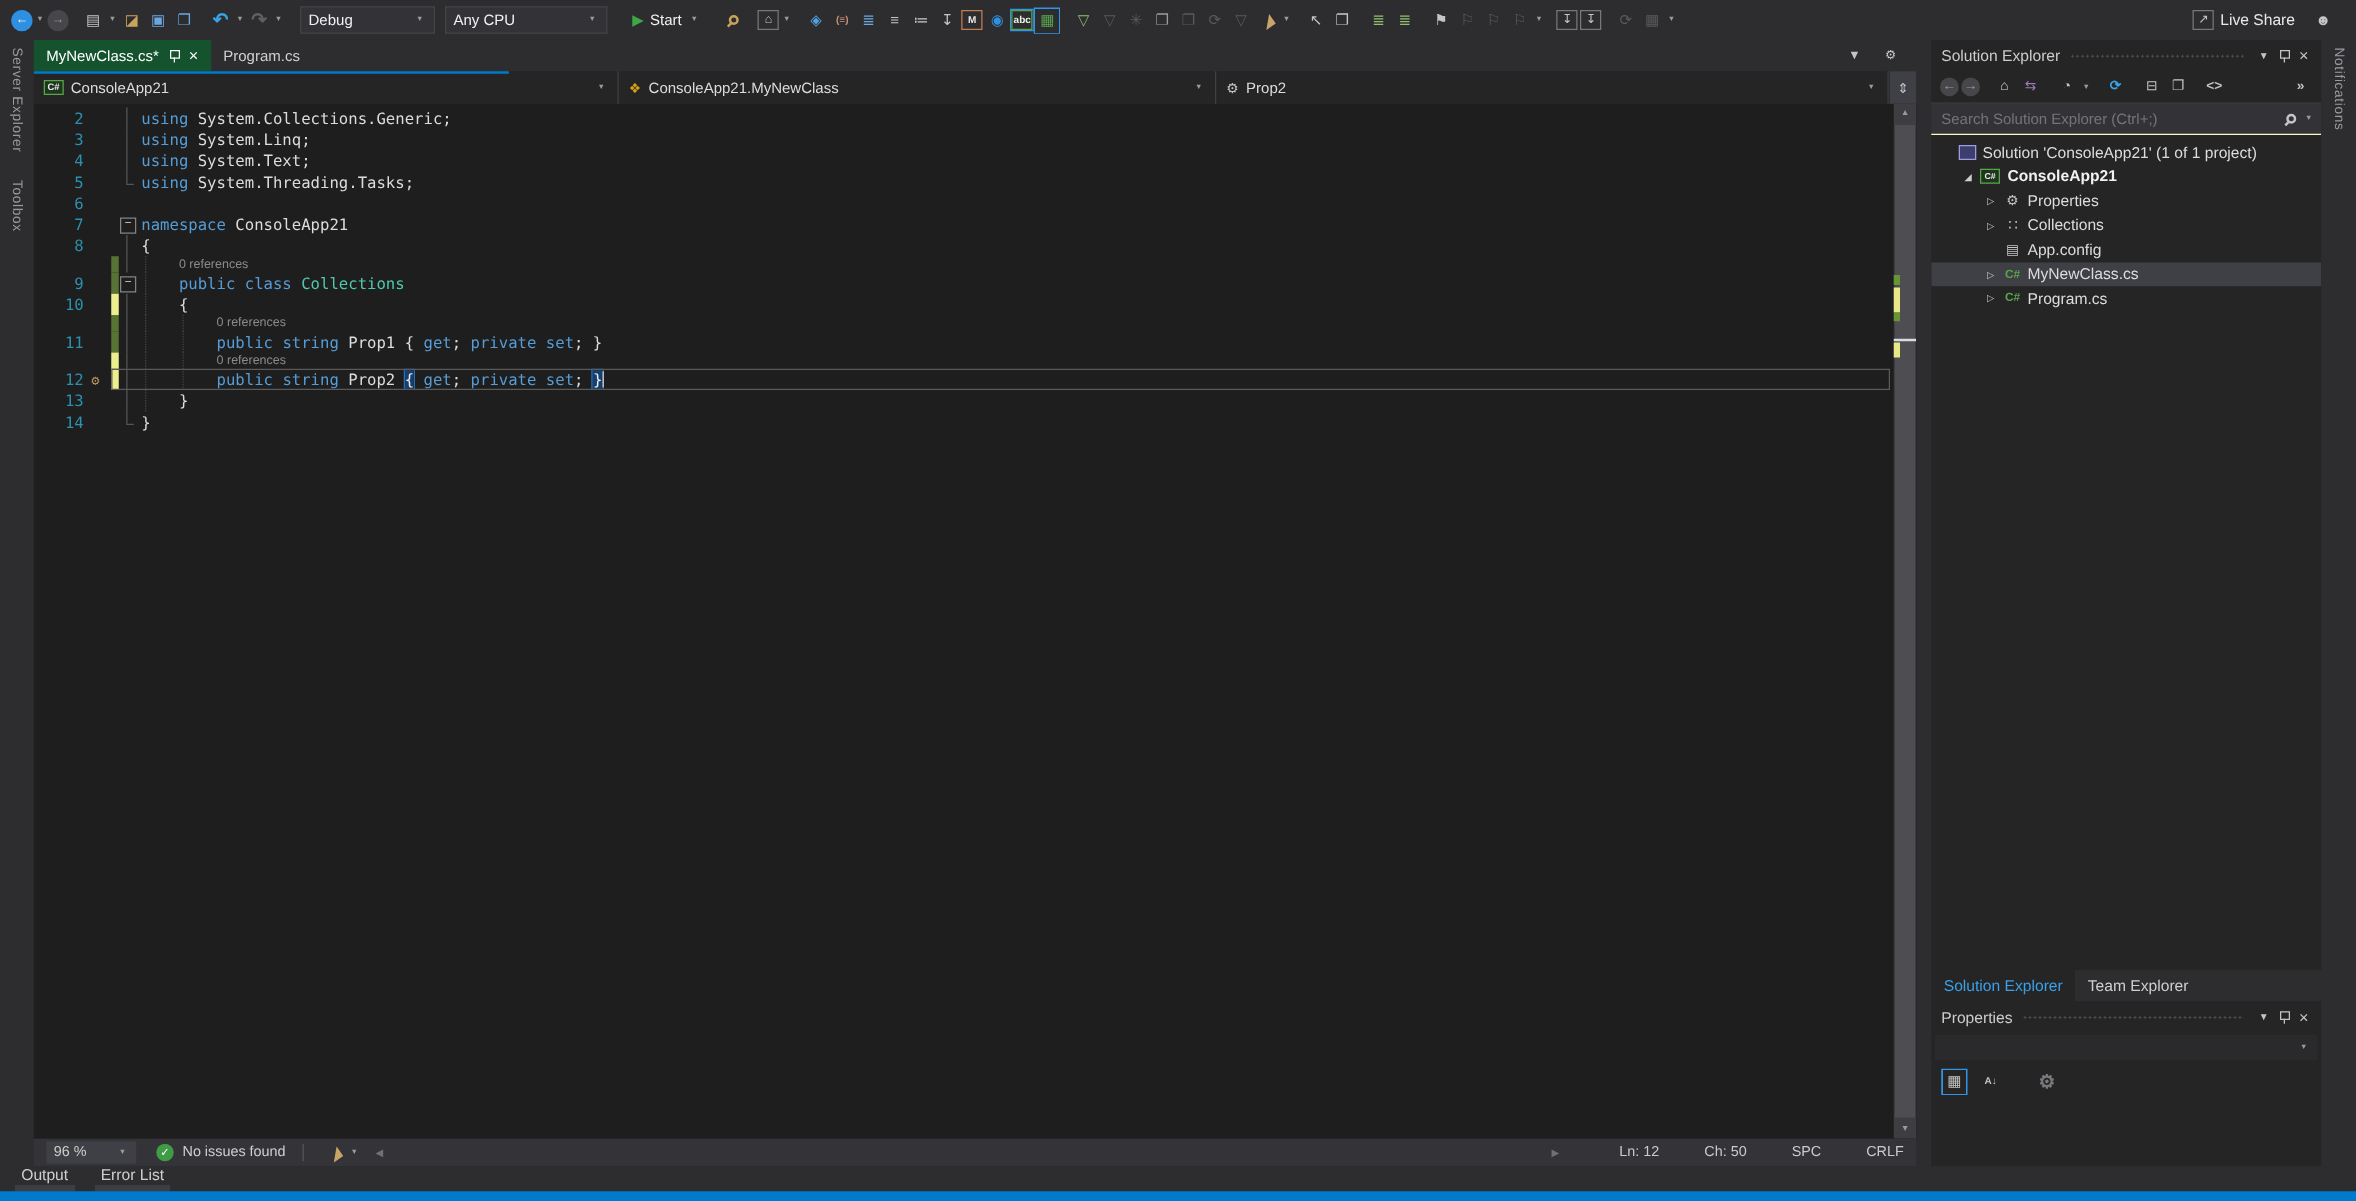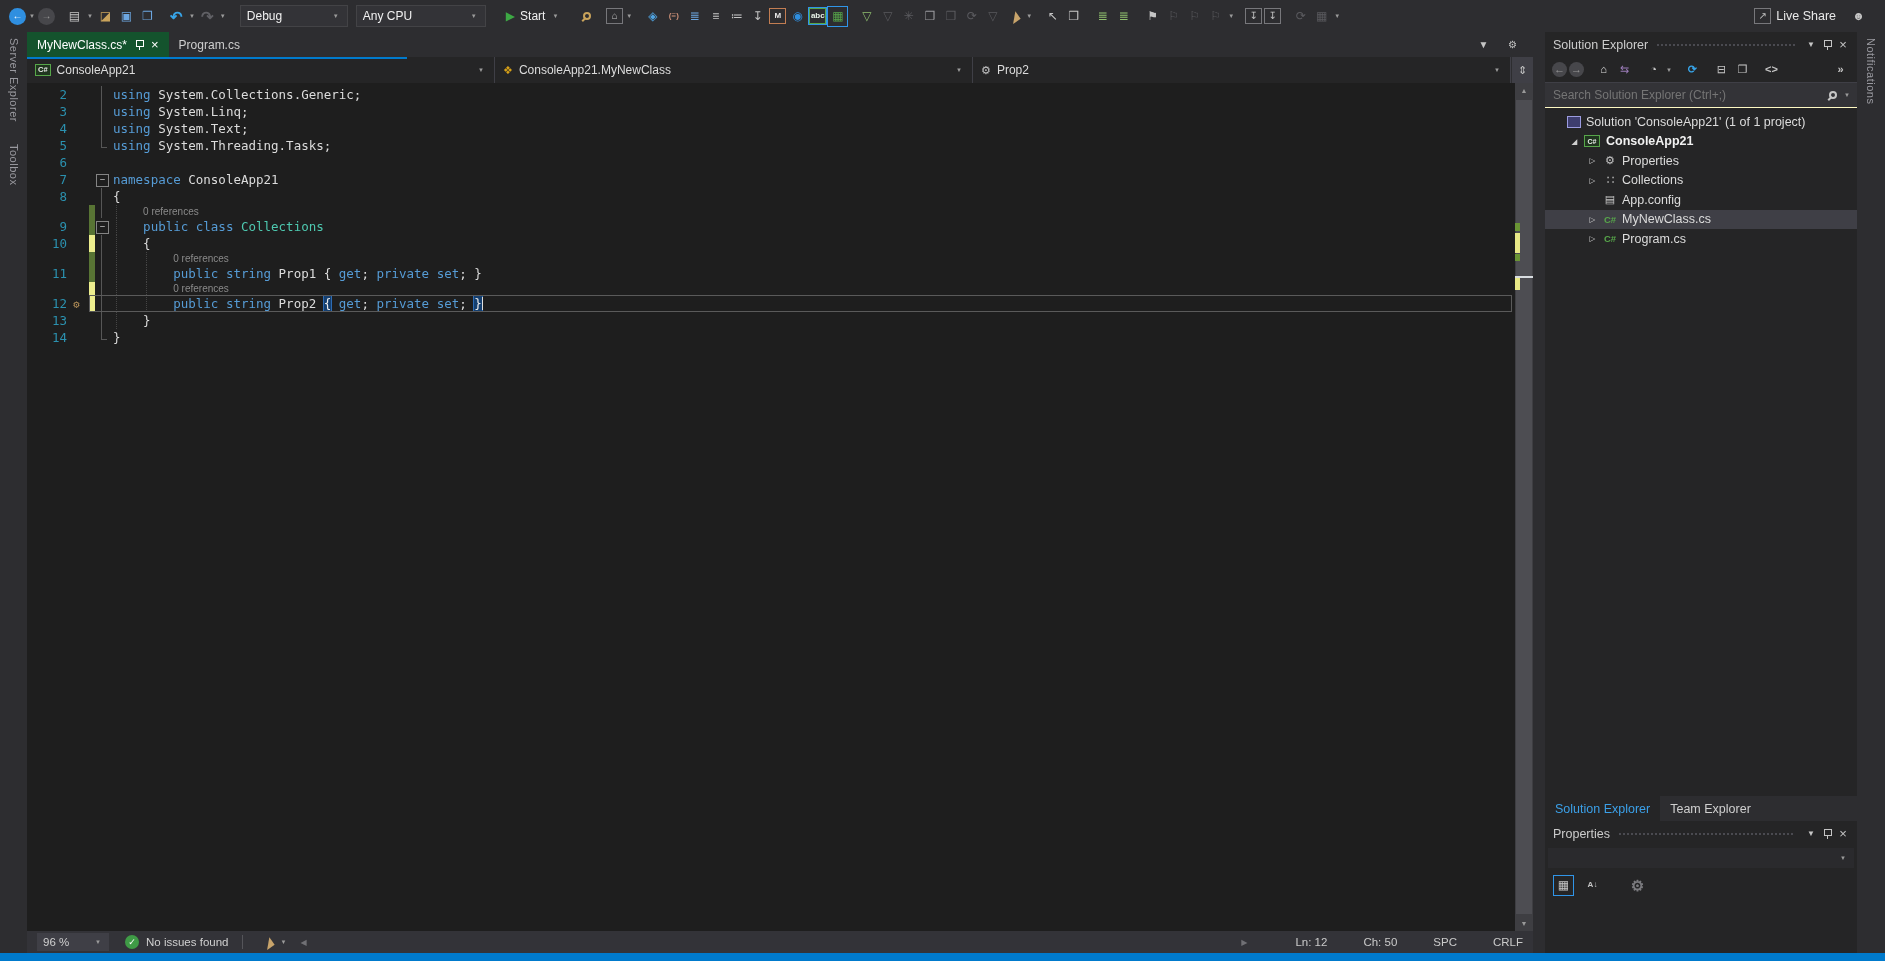--- a/index.html
+++ b/index.html
@@ -531,14 +531,24 @@
           </div>
         <div class="flex"></div>
       </div>
     </div>
 
     <div class="strip rightedge">
       <span class="vtext">Notifications</span>
     </div>
   </div>
 
+  <div class="bottomrow">
+      <div class="btab">
+        <span class="btlbl">Output</span>
+        <div class="btbar"></div>
+      </div>
+      <div class="btab">
+        <span class="btlbl">Error List</span>
+        <div class="btbar"></div>
+      </div>
+    </div>
   <div class="accentbar"></div>
 </div>
 
 </body></html>

